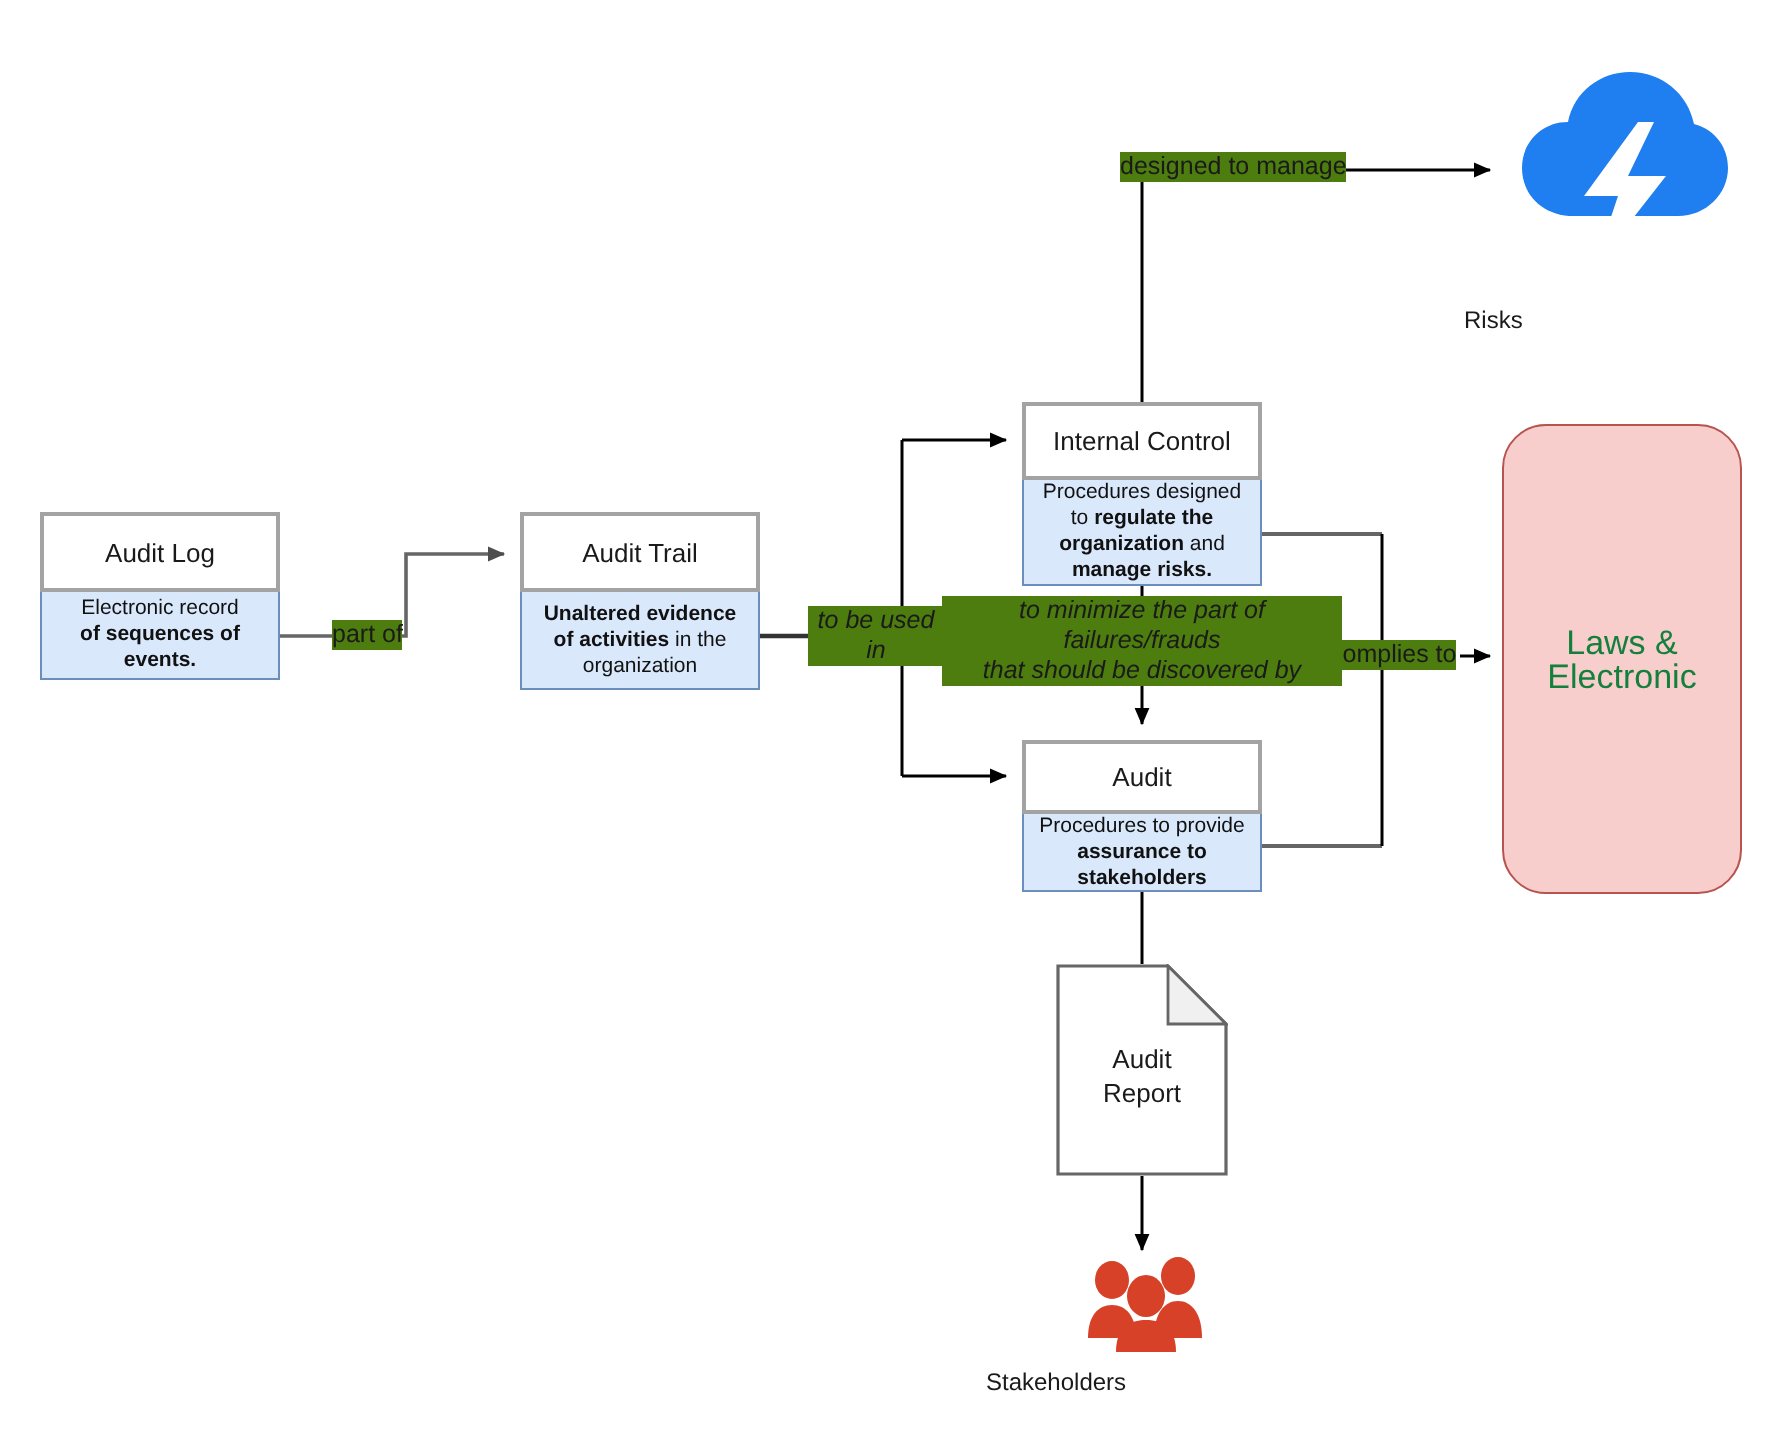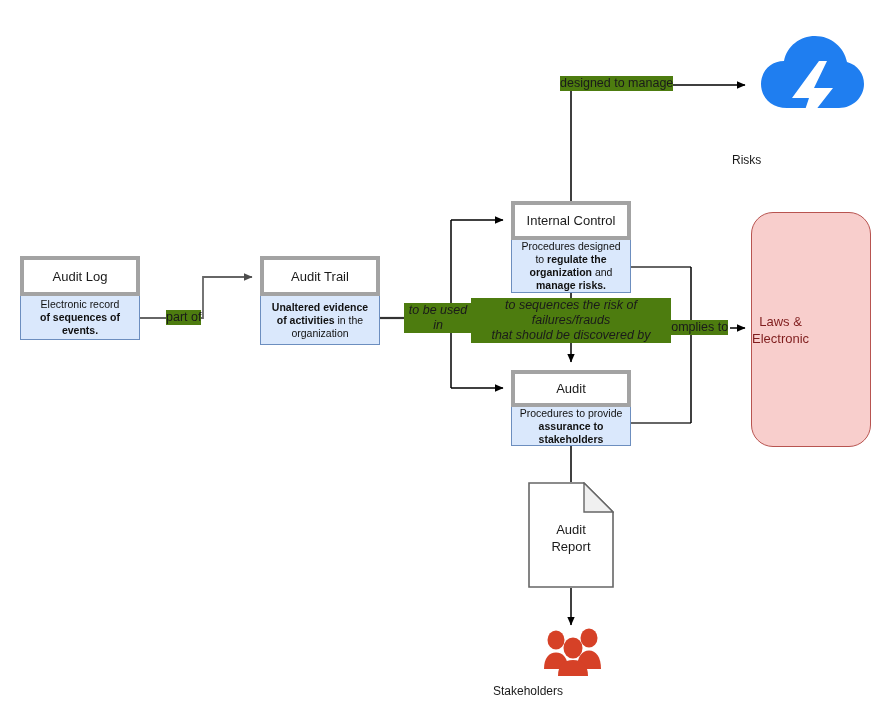--- a/index.html
+++ b/index.html
@@ -28,21 +28,21 @@
   }
 
   
   .node {
     position: absolute;
     box-sizing: border-box;
     background: #ffffff;
   }
   .node .hdr {
     box-sizing: border-box;
-    border: 4px solid #a3a3a3;
+    border: 2px solid #a3a3a3;
     background: #ffffff;
     color: #1a1a1a;
     font-size: 13px;
     display: flex;
     align-items: center;
     justify-content: center;
     text-align: center;
   }
   .node .bdy {
     box-sizing: border-box;
@@ -62,23 +62,24 @@
 
   
   .rounded-node {
     position: absolute;
     box-sizing: border-box;
     background: #f8cecc;
     border: 1px solid #b85450;
     border-radius: 22px;
     display: flex;
     align-items: center;
-    text-align: center;
-    font-size: 13px;
-    color: #7f1d1d;
+    justify-content: center;
+    text-align: center;
+    font-size: 17px;
+    color: #15803d;
     line-height: 17px;
   }
 
   
   .elabel {
     position: absolute;
     font-size: 12.5px;
     color: #1a1a1a;
     text-align: center;
     line-height: 15px;
@@ -234,18 +235,18 @@
   <div class="elabel multi" style="left:404px; top:303px; width:68px; text-align:center;">
     <span>to be used</span><br>
     <span>in</span>
   </div>
 
   <div class="elabel" style="left:560px; top:76px;">designed to manage</div>
 
   <div class="elabel" style="left:665px; top:320px;">complies to</div>
 
   <div class="elabel multi" style="left:471px; top:298px; width:200px;">
-    <span>to sequences the risk of</span><br>
+    <span>to minimize the part of</span><br>
     <span>failures/frauds</span><br>
     <span>that should be discovered by</span>
   </div>
 
 </div>
 
 </body></html>

